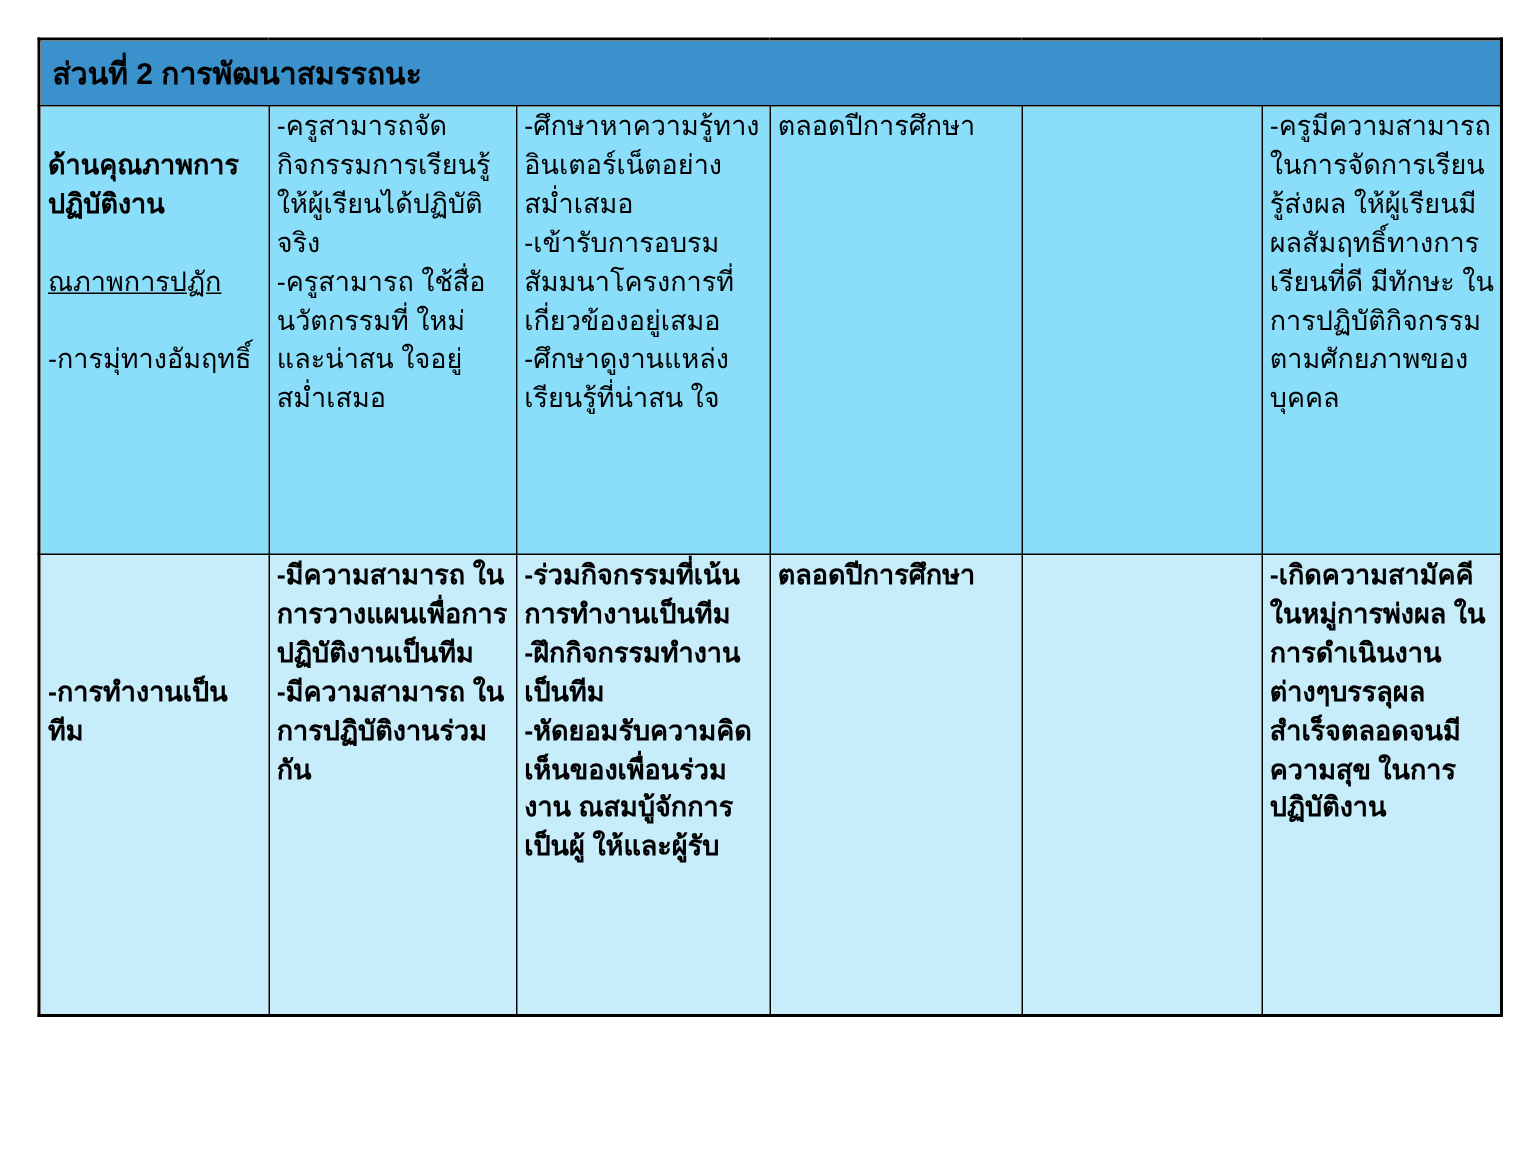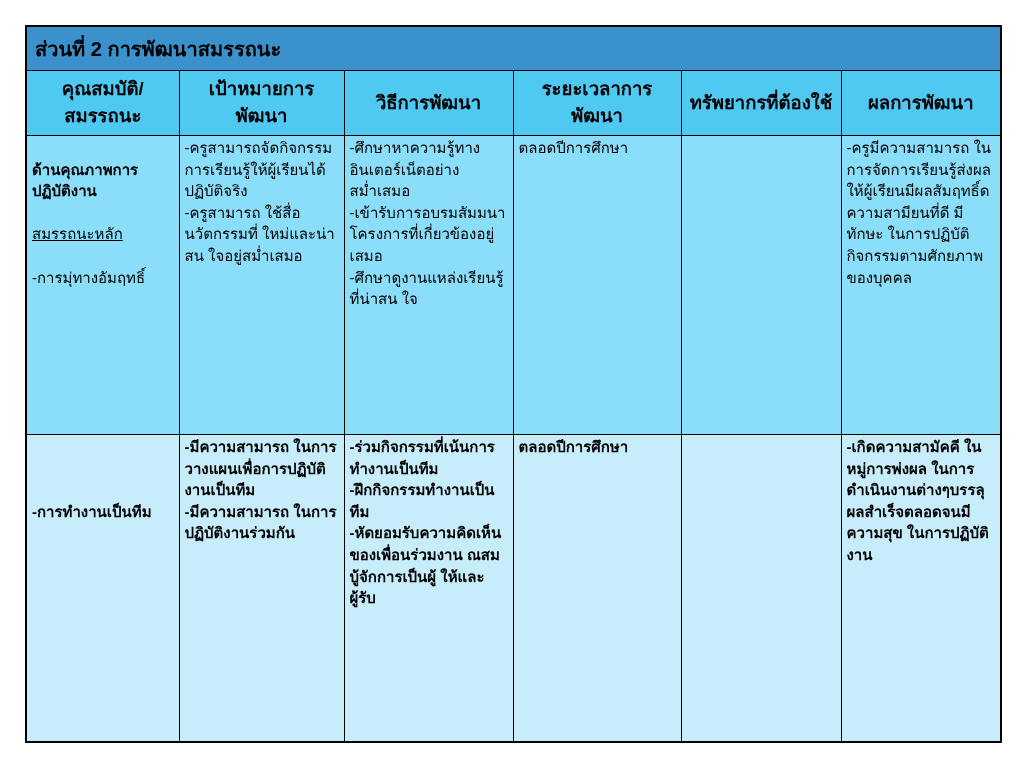--- a/index.html
+++ b/index.html
@@ -49,21 +49,21 @@
     font-size:18.5px;
     font-weight:bold;
     text-align:center;
     vertical-align:middle;
     white-space:pre-line;
     line-height:1.45;
     padding:0 2px;
   }
   .data-row td{
     vertical-align:top;
-    font-size:15px;
+    font-size:18px;
     line-height:1.44;
     padding:1px 4px 1px 5px;
     white-space:pre-line;
     text-align:left;
   }
   .row1 td{background:var(--row1-bg);height:296px;}
   .row2 td{background:var(--row2-bg);height:304px;font-weight:bold;}
   .b{font-weight:bold;}
   .u{text-decoration:underline;}
 </style>
@@ -79,46 +79,35 @@
       <col style="width:168px">
       <col style="width:160px">
       <col style="width:160px">
     </colgroup>
 
     <tbody>
         <tr class="title-row">
       <td colspan="6">ส่วนที่ 2 การพัฒนาสมรรถนะ</td>
     </tr>
 
-    <tr class="header-row">
-      <th>คุณสมบัติ/
-สมรรถนะ</th>
-      <th>เป้าหมายการ
-พัฒนา</th>
-      <th>วิธีการพัฒนา</th>
-      <th>ระยะเวลาการ
-พัฒนา</th>
-      <th>ทรัพยากรที่ต้องใช้</th>
-      <th>ผลการพัฒนา</th>
-    </tr>
 
     <tr class="data-row row1">
       <td>
         <div class="b">ด้านคุณภาพการปฏิบัติงาน</div>
-        <div class="u">สมรรถนะหลัก</div>
+        <div class="u">ณภาพการปฏัก</div>
         <div>-การมุ่ทางอัมฤทธิ์</div>
       </td>
       <td>-ครูสามารถจัดกิจกรรมการเรียนรู้ให้ผู้เรียนได้ปฏิบัติจริง
 -ครูสามารถ ใช้สื่อนวัตกรรมที่ ใหม่และน่าสน ใจอยู่สม่ำเสมอ</td>
       <td>-ศึกษาหาความรู้ทางอินเตอร์เน็ตอย่างสม่ำเสมอ
 -เข้ารับการอบรมสัมมนาโครงการที่เกี่ยวข้องอยู่เสมอ
 -ศึกษาดูงานแหล่งเรียนรู้ที่น่าสน ใจ</td>
       <td>ตลอดปีการศึกษา</td>
       <td></td>
-      <td>-ครูมีความสามารถ ในการจัดการเรียนรู้ส่งผล ให้ผู้เรียนมีผลสัมฤทธิ์ดความสามียนที่ดี มีทักษะ ในการปฏิบัติกิจกรรมตามศักยภาพของบุคคล</td>
+      <td>-ครูมีความสามารถ ในการจัดการเรียนรู้ส่งผล ให้ผู้เรียนมีผลสัมฤทธิ์ทางการเรียนที่ดี มีทักษะ ในการปฏิบัติกิจกรรมตามศักยภาพของบุคคล</td>
     </tr>
 
     <tr class="data-row row2">
       <td>
         <div class="b"></div>
         <div class="u"></div>
         <div>-การทำงานเป็นทีม</div>
       </td>
       <td>-มีความสามารถ ในการวางแผนเพื่อการปฏิบัติงานเป็นทีม
 -มีความสามารถ ในการปฏิบัติงานร่วมกัน</td>

